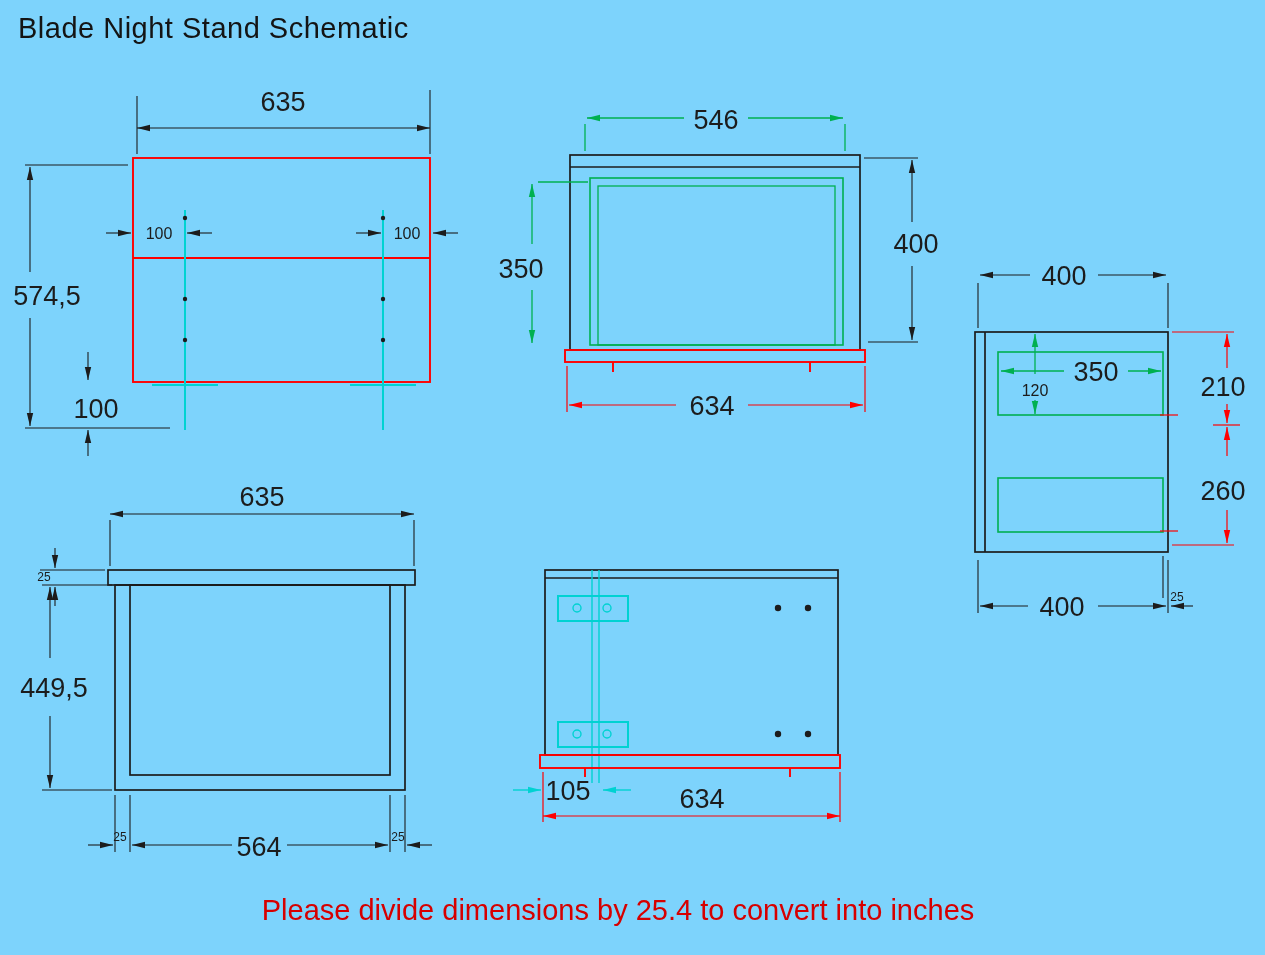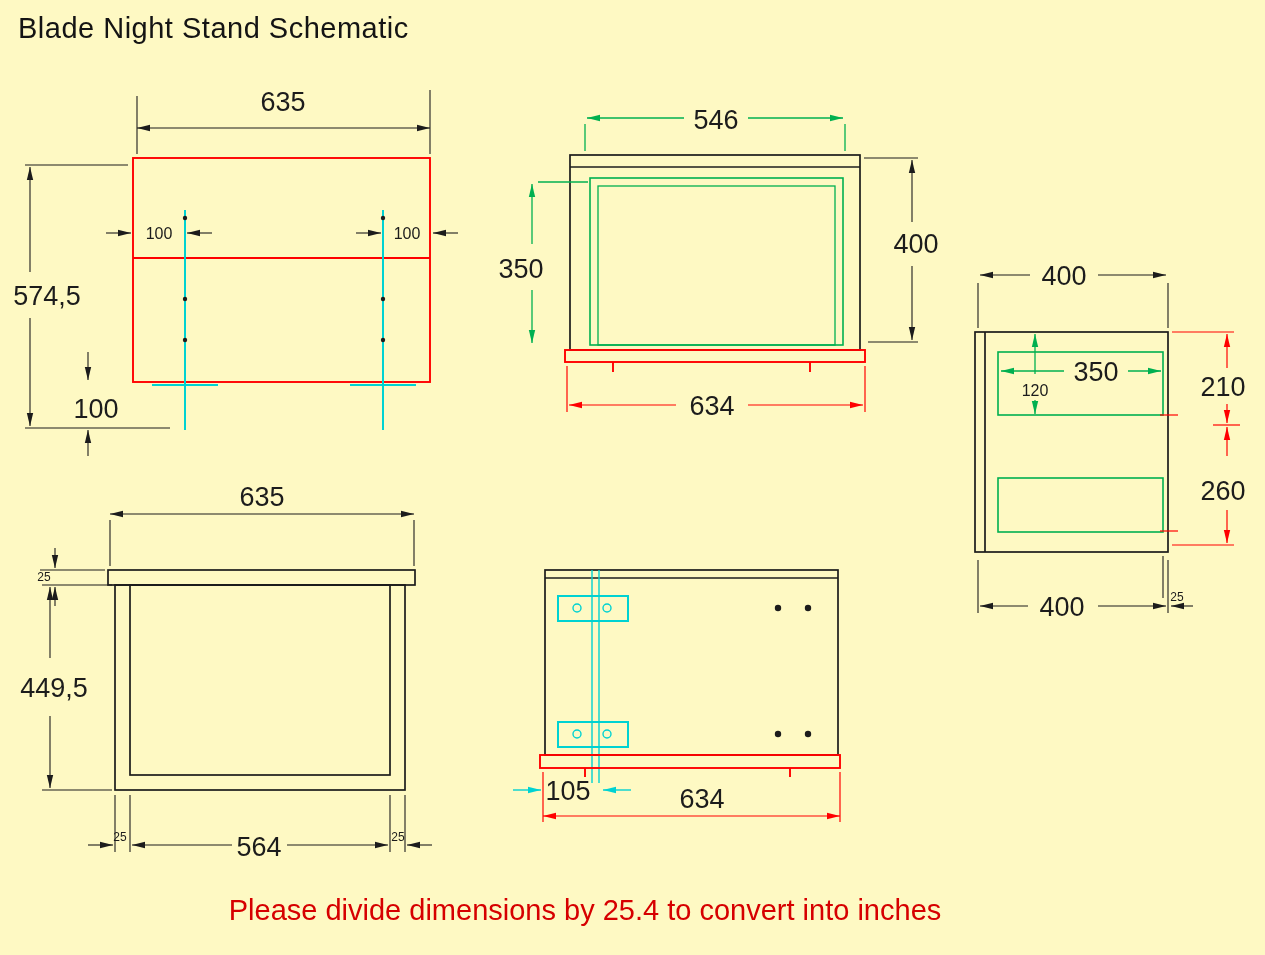--- a/index.html
+++ b/index.html
@@ -1,19 +1,19 @@
 <!DOCTYPE html>
 <html><head>
 <meta charset="utf-8">
 <style>
   html,body{margin:0;padding:0;background:#ffffff;}
-  .canvas{position:relative;width:1265px;height:955px;background:#fef9c3;overflow:hidden;
+  .canvas{position:relative;width:1265px;height:955px;background:#7dd3fc;overflow:hidden;
           font-family:"Liberation Sans",sans-serif;}
   .title{position:absolute;left:18px;top:12px;font-size:29px;color:#141414;letter-spacing:0.5px;}
-  .note{position:absolute;left:0;top:894px;width:1170px;text-align:center;font-size:29px;color:#d60000;}
+  .note{position:absolute;left:0;top:894px;width:1170px;text-align:center;font-size:29px;color:#d60000;padding-left:33px;}
   svg.draw{position:absolute;left:0;top:0;}
   svg text{font-family:"Liberation Sans",sans-serif;fill:#1c1c1c;}
   .t-big{font-size:27px;}
   .t-mid{font-size:16px;}
   .t-sm{font-size:12px;}
   .sk{stroke:#1c1c1c;stroke-width:1.7;fill:none;}
   .sk-thin{stroke:#1c1c1c;stroke-width:1.1;fill:none;}
   .sr{stroke:#ff0000;stroke-width:1.9;fill:none;}
   .sr-thin{stroke:#ff0000;stroke-width:1.2;fill:none;}
   .sg{stroke:#00b050;stroke-width:1.6;fill:none;}

